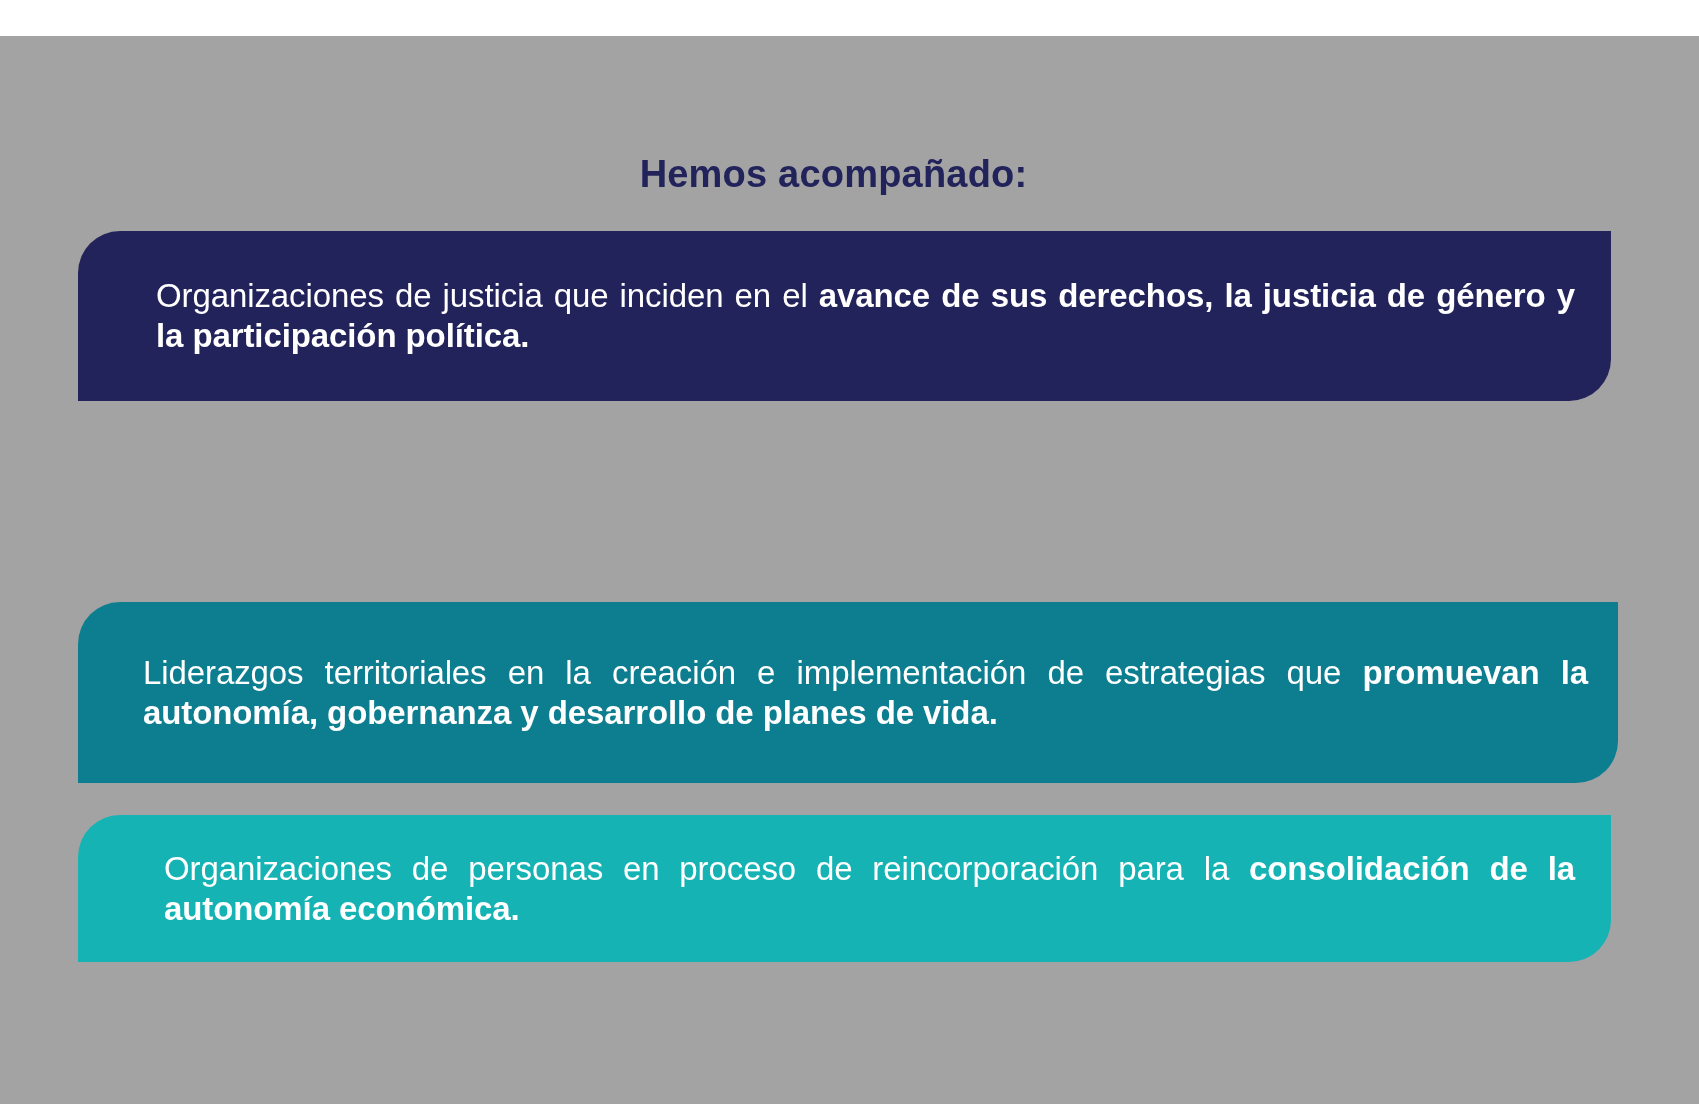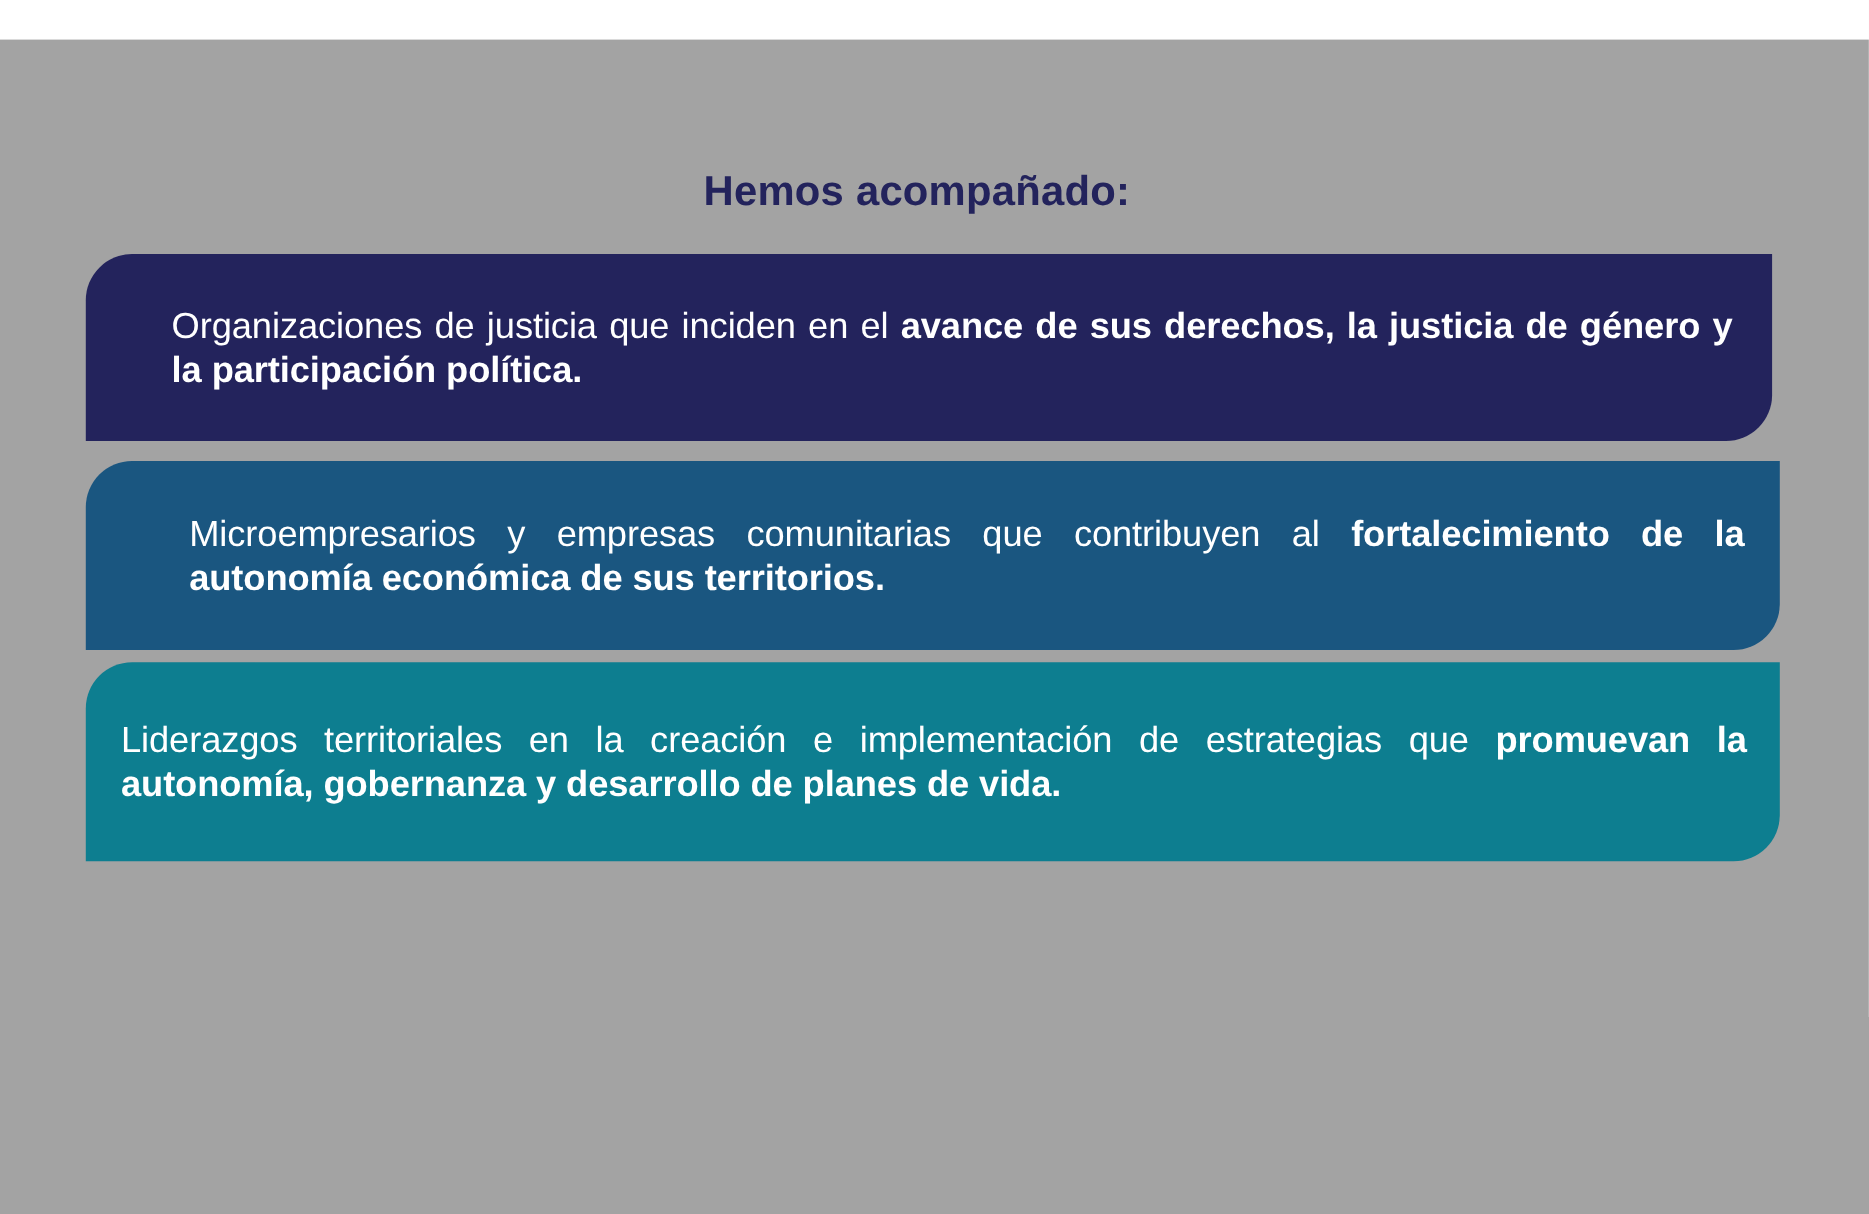--- a/index.html
+++ b/index.html
@@ -91,21 +91,21 @@
   #card-2 .card-text { text-align-last: left; }
 
   
   #card-3 {
     left: 78px;
     top: 566px;
     width: 1540px;
     height: 181px;
     background: #0d7e90;
     border-radius: 42px 0 42px 0;
-    padding: 0 30px 0 32px;
+    padding: 0 30px 0 65px;
   }
 
   
   #card-4 {
     left: 78px;
     top: 779px;
     width: 1533px;
     height: 147px;
     background: #16b3b4;
     border-radius: 42px 0 42px 0;
@@ -122,22 +122,22 @@
 <div class="stage" style="background: #a3a3a3; margin-top: 36px;">
 
   <div class="title" style="color: rgb(35, 35, 92);">
     <span class="title-inner">Hemos acompañado:</span>
   </div>
 
   <div class="card" id="card-1" style="background: rgb(35, 35, 92);">
     <span class="card-text"><span class="ln">Organizaciones de justicia que inciden en el </span><b>avance de sus derechos, la justicia de género y la participación política.</b></span>
   </div>
 
-  <div class="card" id="card-2" style="background: rgb(26, 86, 128);">
-    <span class="card-text"><span class="ln">Microempresarios y empresas comunitarias que contribuyen al </span><b>fortalecimiento de la autonomía económica de sus territorios.</b></span>
-  </div>
 
   <div class="card" id="card-3" style="background: rgb(13, 126, 144);">
     <span class="card-text"><span class="ln">Liderazgos territoriales en la creación e implementación de estrategias que </span><b>promuevan la autonomía, gobernanza y desarrollo de planes de vida.</b></span>
   </div>
 
+  <div class="card" id="card-4" style="background: rgb(22, 179, 180);">
+    <span class="card-text"><span class="ln">Organizaciones de personas en proceso de reincorporación para la </span><b>consolidación de la autonomía económica.</b></span>
+  </div>
 
 </div>
 
 </body></html>

